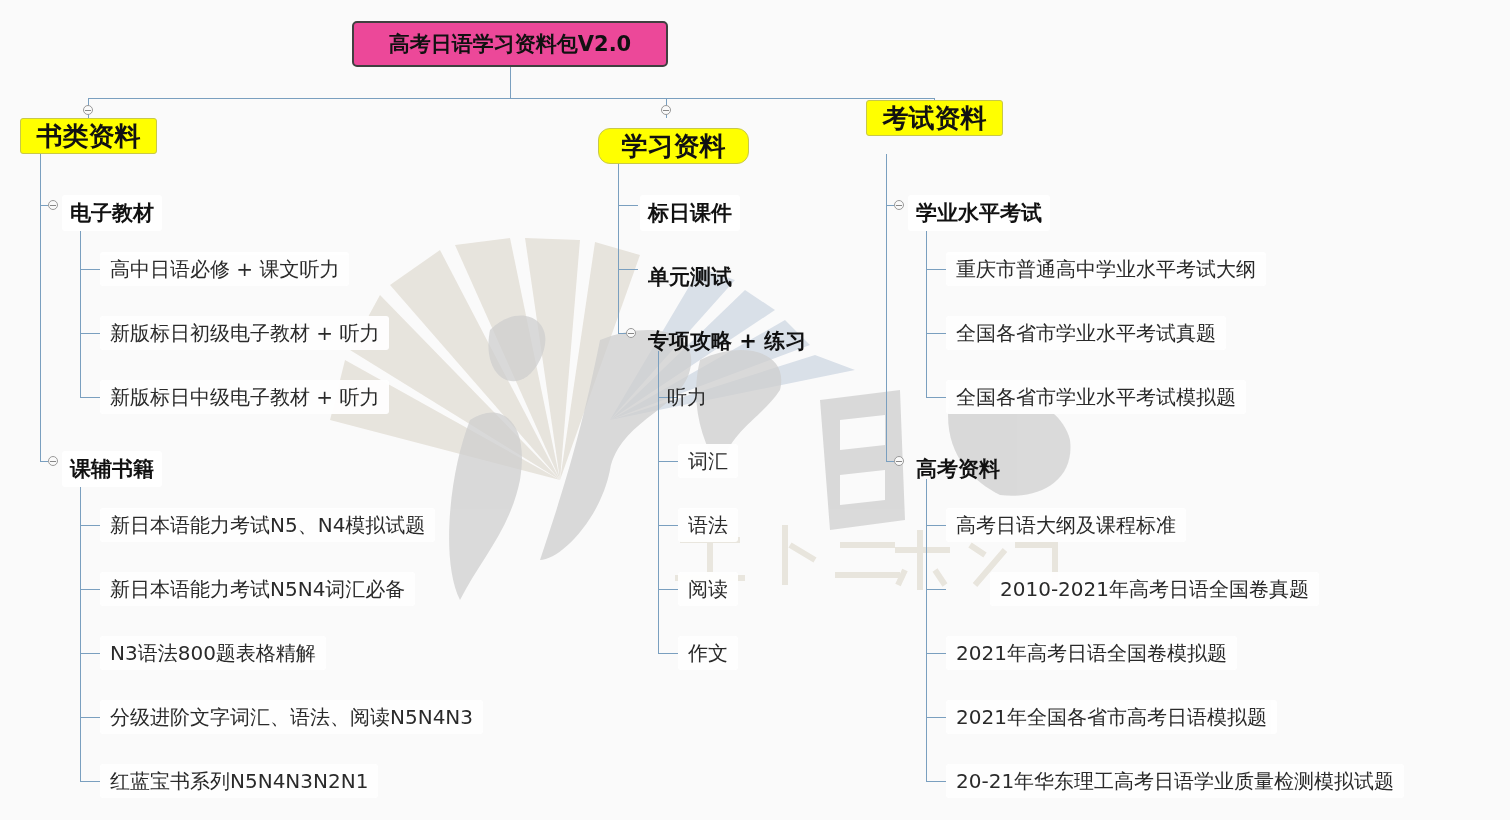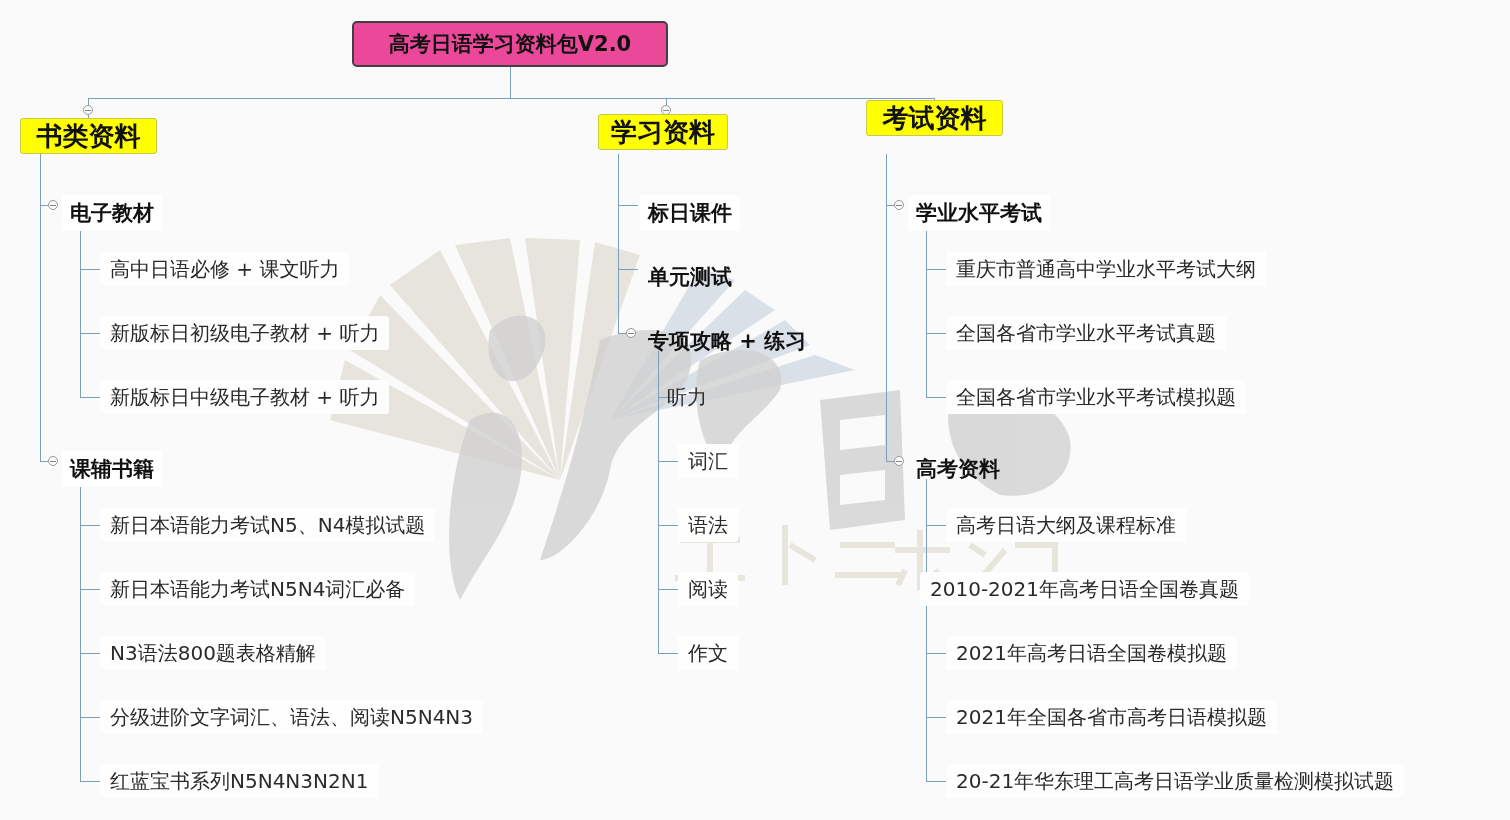--- a/index.html
+++ b/index.html
@@ -107,21 +107,21 @@
 <div class="ln v" style="left:926px;top:479px;height:302px;"></div>
 <div class="ln h" style="left:926px;top:525px;width:20px;"></div>
 <div class="ln h" style="left:926px;top:589px;width:20px;"></div>
 <div class="ln h" style="left:926px;top:653px;width:20px;"></div>
 <div class="ln h" style="left:926px;top:717px;width:20px;"></div>
 <div class="ln h" style="left:926px;top:781px;width:20px;"></div>
 
 <div class="root">高考日语学习资料包V2.0</div>
 
 <div class="cat" style="left:20px;top:118px;width:137px;">书类资料</div>
-<div class="cat" style="left:598px;top:114px;width:130px;">学习资料</div>
+<div class="cat" style="left:598px;top:128px;width:151px;border-radius:12px;">学习资料</div>
 <div class="cat" style="left:866px;top:100px;width:137px;">考试资料</div>
 
 <div class="sub" style="left:62px;top:187px;">电子教材</div>
 <div class="leaf" style="left:100px;top:252px;">高中日语必修 + 课文听力</div>
 <div class="leaf" style="left:100px;top:316px;">新版标日初级电子教材 + 听力</div>
 <div class="leaf" style="left:100px;top:380px;">新版标日中级电子教材 + 听力</div>
 <div class="sub" style="left:62px;top:443px;">课辅书籍</div>
 <div class="leaf" style="left:100px;top:508px;">新日本语能力考试N5、N4模拟试题</div>
 <div class="leaf" style="left:100px;top:572px;">新日本语能力考试N5N4词汇必备</div>
 <div class="leaf" style="left:100px;top:636px;">N3语法800题表格精解</div>
@@ -136,16 +136,16 @@
 <div class="leaf" style="left:678px;top:508px;">语法</div>
 <div class="leaf" style="left:678px;top:572px;">阅读</div>
 <div class="leaf" style="left:678px;top:636px;">作文</div>
 
 <div class="sub" style="left:908px;top:187px;">学业水平考试</div>
 <div class="leaf" style="left:946px;top:252px;">重庆市普通高中学业水平考试大纲</div>
 <div class="leaf" style="left:946px;top:316px;">全国各省市学业水平考试真题</div>
 <div class="leaf" style="left:946px;top:380px;">全国各省市学业水平考试模拟题</div>
 <div class="sub" style="left:908px;top:443px;background:transparent;">高考资料</div>
 <div class="leaf" style="left:946px;top:508px;">高考日语大纲及课程标准</div>
-<div class="leaf" style="left:920px;top:572px;">2010-2021年高考日语全国卷真题</div>
+<div class="leaf" style="left:990px;top:572px;">2010-2021年高考日语全国卷真题</div>
 <div class="leaf" style="left:946px;top:636px;">2021年高考日语全国卷模拟题</div>
 <div class="leaf" style="left:946px;top:700px;">2021年全国各省市高考日语模拟题</div>
 <div class="leaf" style="left:946px;top:764px;">20-21年华东理工高考日语学业质量检测模拟试题</div>
 
 </body></html>

